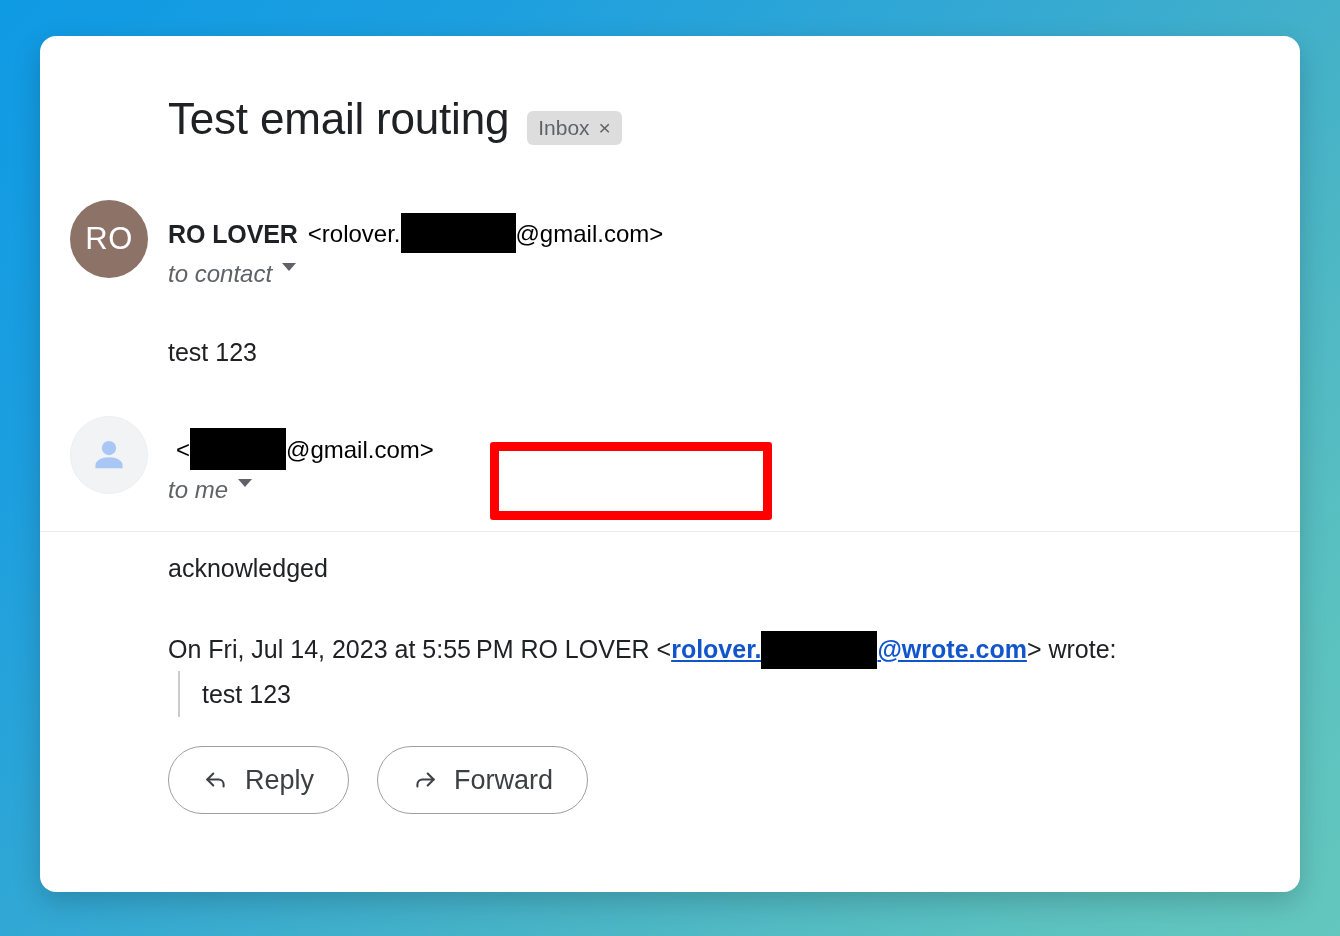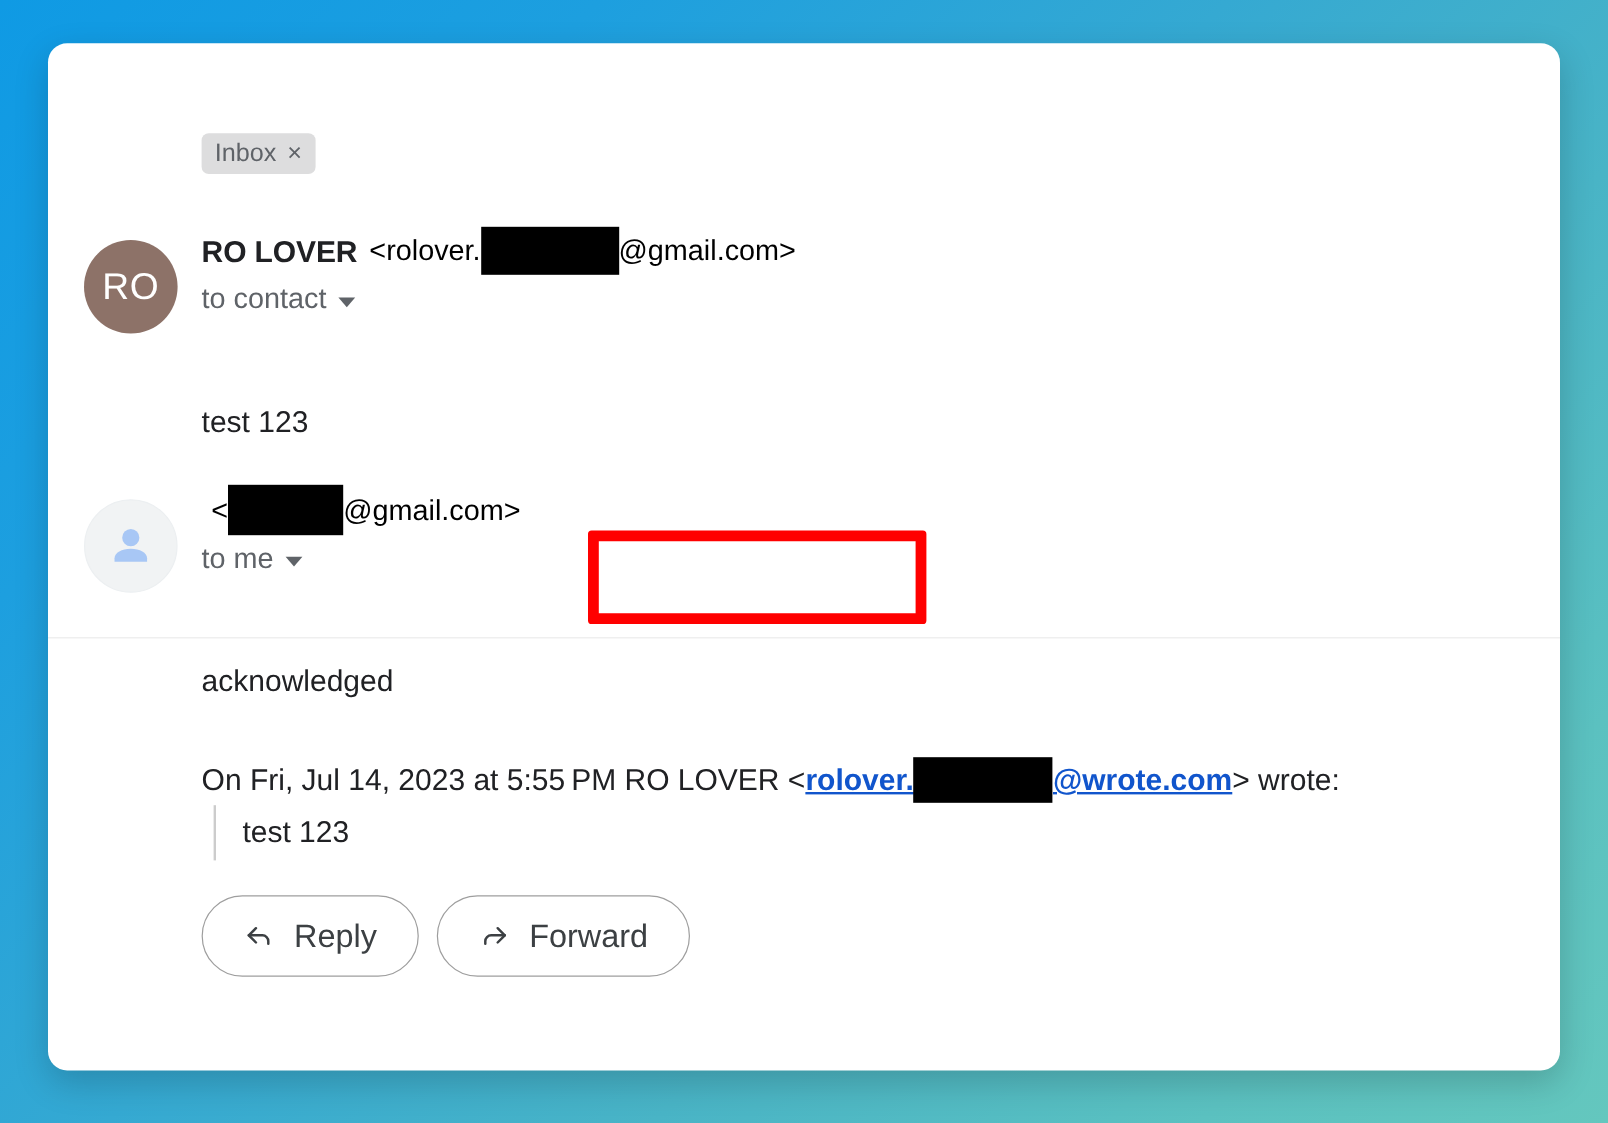--- a/index.html
+++ b/index.html
@@ -121,20 +121,21 @@
     width: 1100px;
   }
   .sender-line {
     font-size: 25px;
     line-height: 34px;
     color: #5f6368;
     white-space: nowrap;
     height: 40px;
     display: flex;
     align-items: center;
+    margin-top: 24px;
   }
   .sender-name {
     font-weight: bold;
     color: #202124;
     font-size: 25px;
     letter-spacing: -0.1px;
   }
   .sender-addr {
     color: #000000;
     font-size: 24px;
@@ -143,25 +144,25 @@
     display: inline-block;
     background: #000000;
     vertical-align: middle;
   }
   .redact-a { width: 115px; height: 40px; margin: 0 0 2px 0; }
   .redact-b { width: 96px;  height: 42px; margin: 0 0 2px 0; }
   .redact-c { width: 116px; height: 38px; margin: 0 0 3px 0; }
 
   .recipient-line {
     display: flex;
-    align-items: center;
     gap: 10px;
     margin-top: 6px;
     font-size: 24px;
     color: #5f6368;
+    font-style: italic;
   }
   .caret {
     width: 0; height: 0;
     border-left: 7px solid transparent;
     border-right: 7px solid transparent;
     border-top: 8px solid #5f6368;
     margin-top: 3px;
   }
 
   .body-text {
@@ -215,21 +216,21 @@
     pointer-events: none;
     z-index: 5;
   }
 
   
   .actions {
     position: absolute;
     left: 128px;
     top: 710px;
     display: flex;
-    gap: 15px;
+    gap: 28px;
   }
   .action-btn {
     display: inline-flex;
     align-items: center;
     gap: 16px;
     height: 68px;
     padding: 0 34px;
     border: 1px solid #9e9e9e;
     border-radius: 34px;
     background: #ffffff;
@@ -239,20 +240,21 @@
     cursor: pointer;
   }
   .action-btn svg { flex: none; }
 </style>
 </head>
 <body>
 
 <div class="card">
 
   <div class="subject-row">
+    <div class="subject-title">Test email routing</div>
     <div class="label-chip">
       <span class="label-chip-text">Inbox</span>
       <span class="label-chip-close">×</span>
     </div>
   </div>
 
   <div class="message msg-one">
 
     <div class="avatar avatar-initials">
       <span>RO</span>

